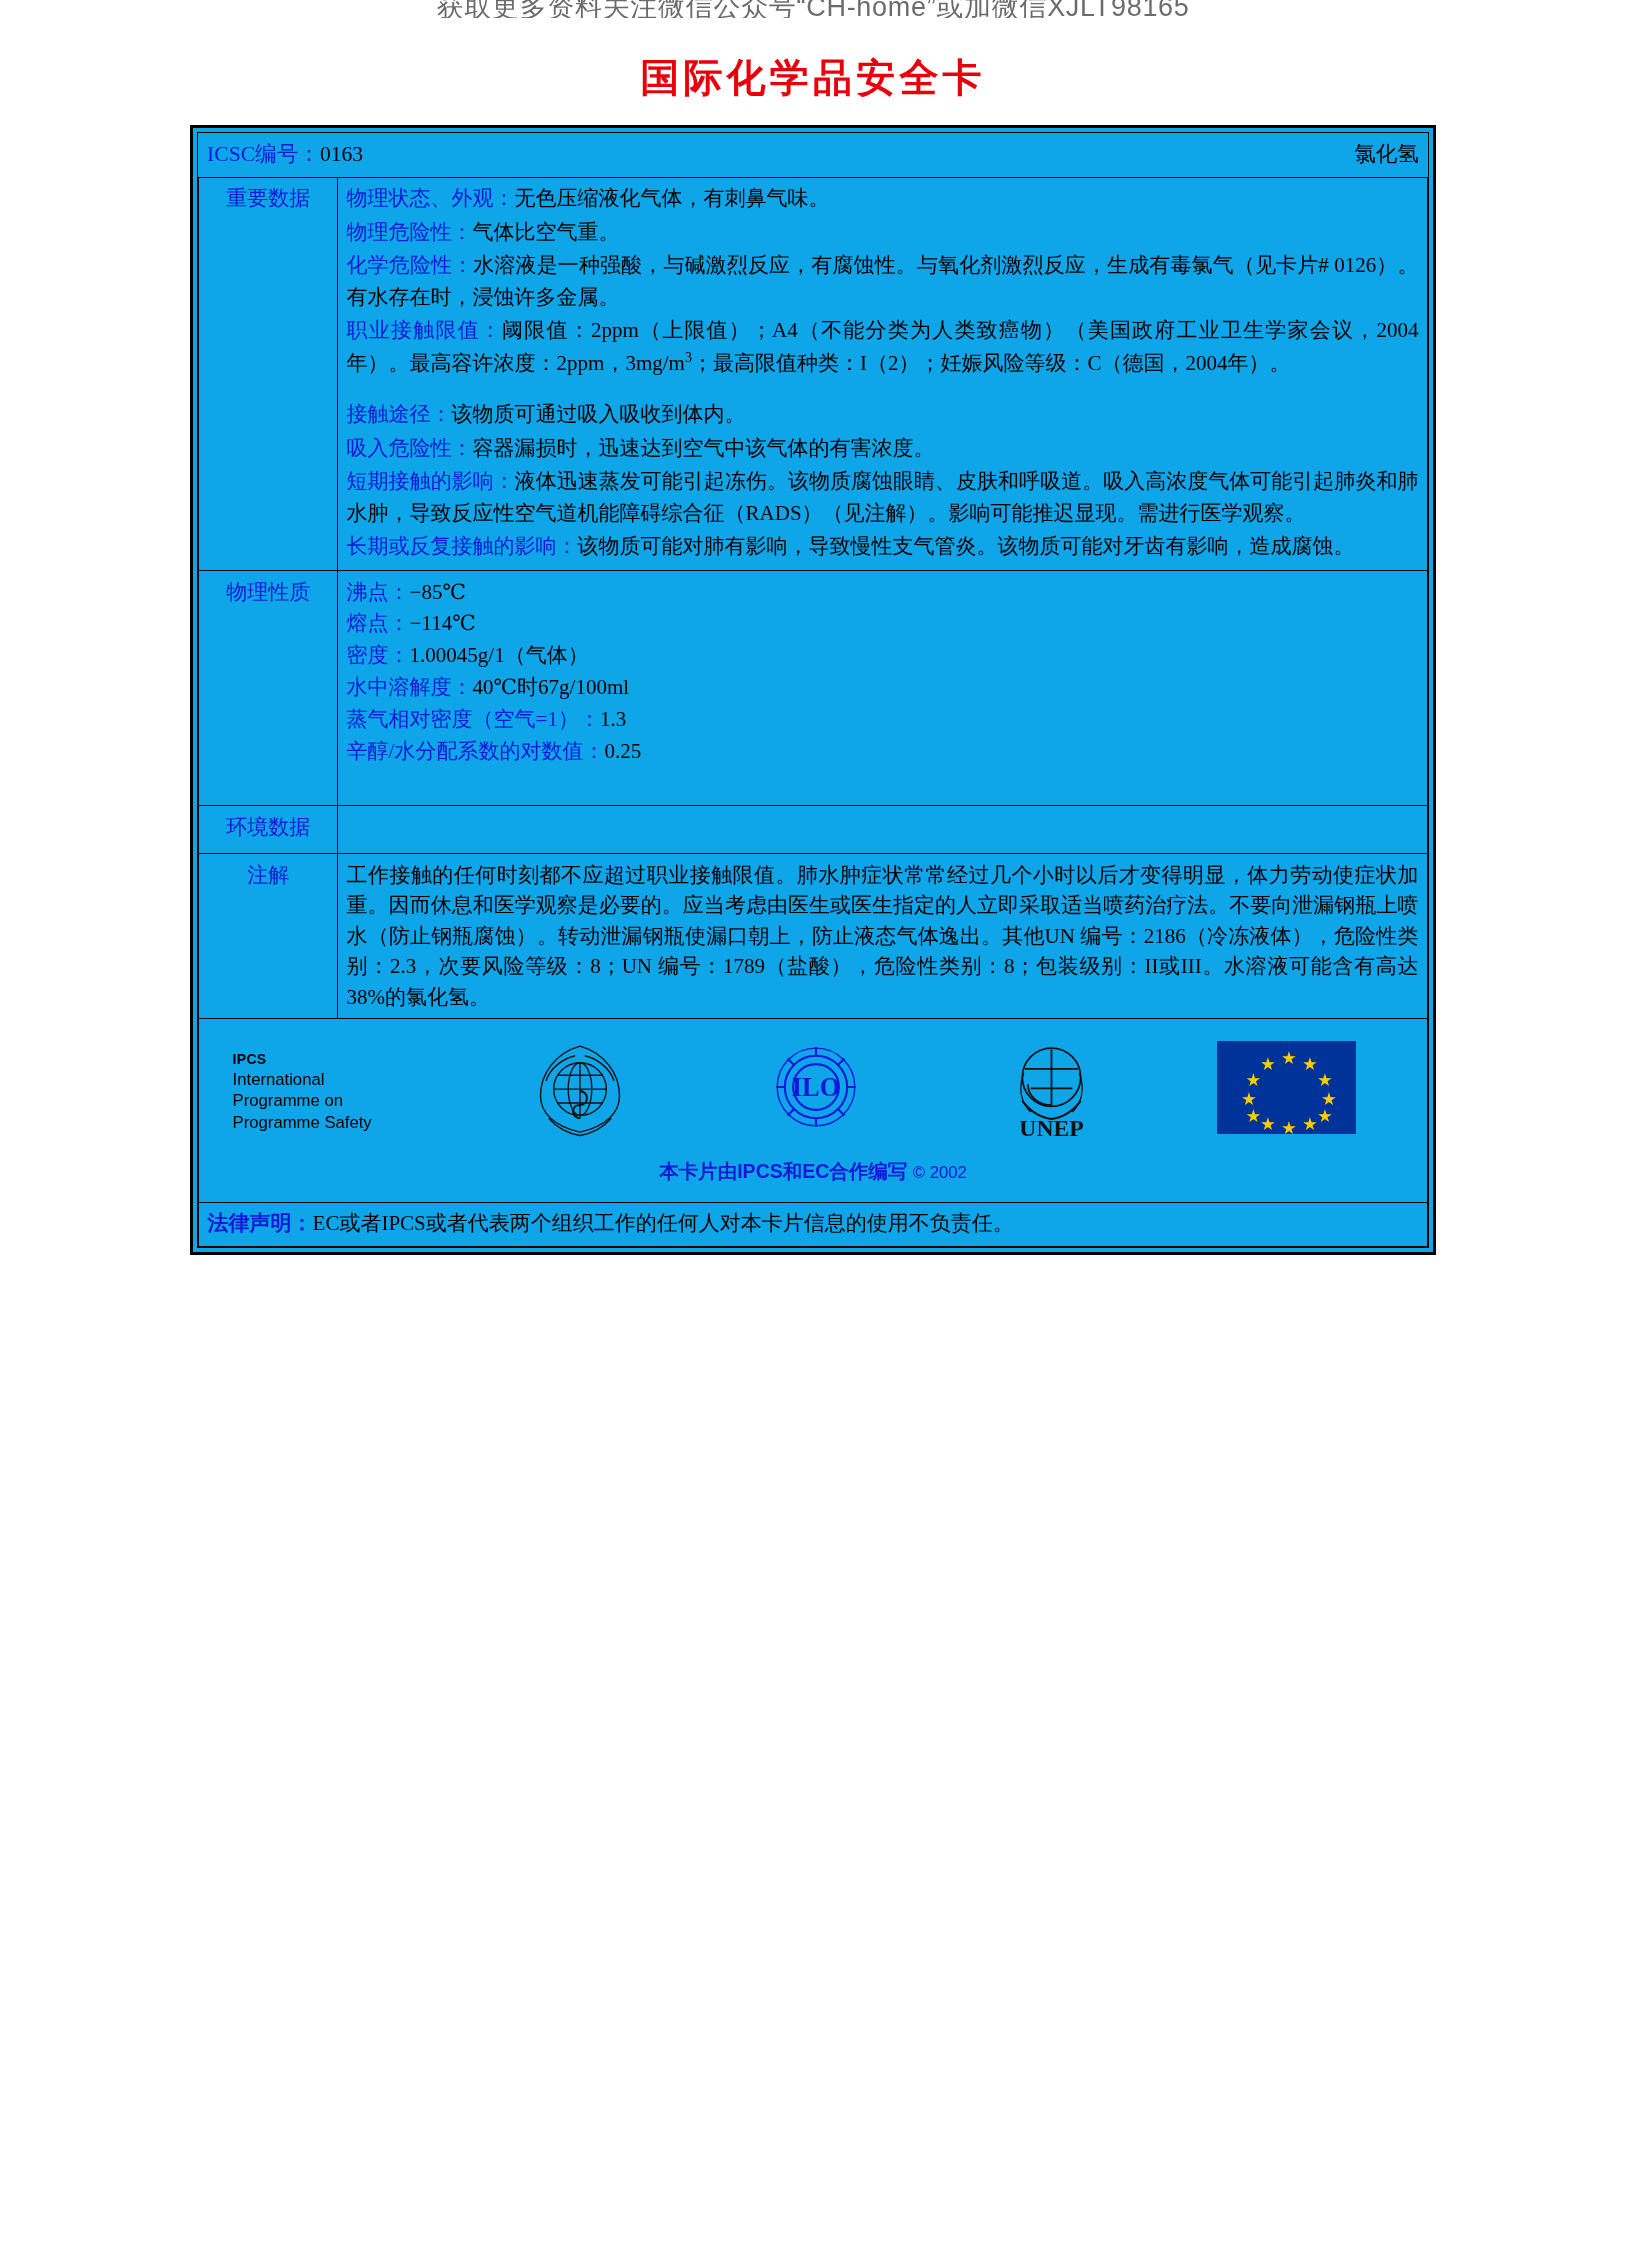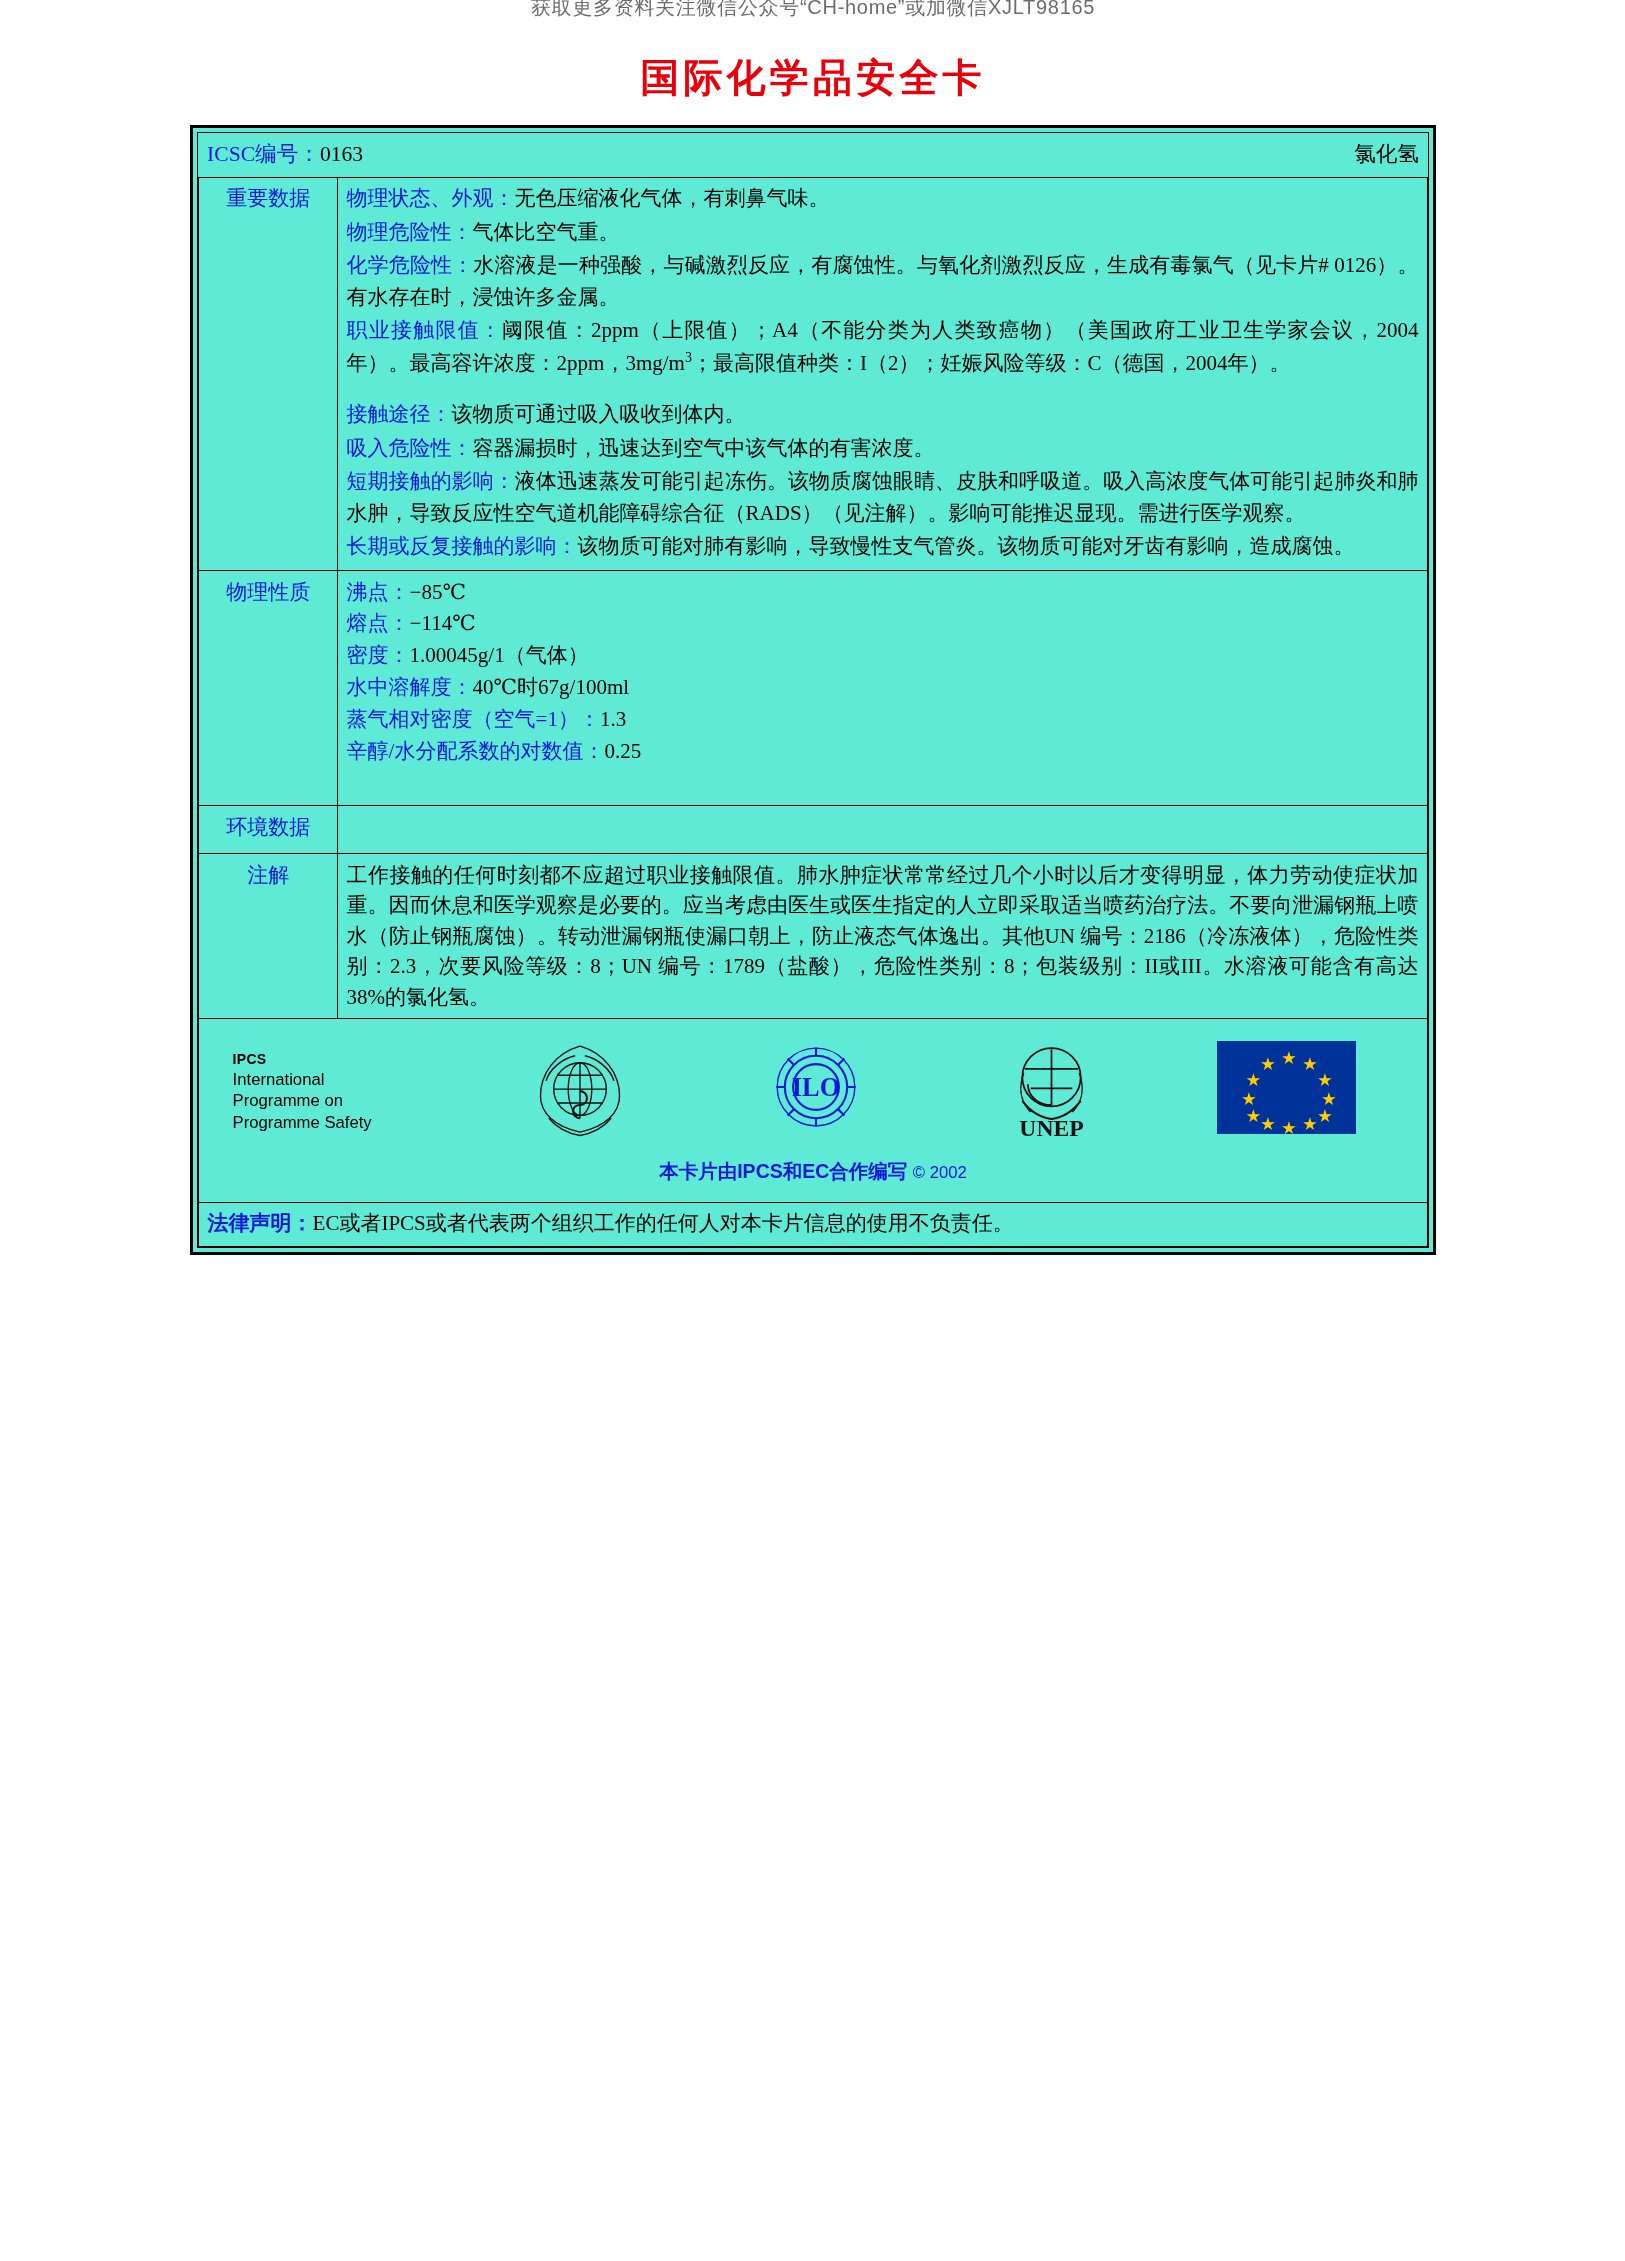--- a/index.html
+++ b/index.html
@@ -14,21 +14,21 @@
   }
   .page {
     width: 1626px;
     min-height: 2261px;
     position: relative;
     box-sizing: border-box;
     padding: 0 0 28px 0;
   }
   .top-bleed {
     text-align: center;
-    font-size: 20px;
+    font-size: 27px;
     color: #3a3a3a;
     height: 18px;
     overflow: hidden;
     line-height: 14px;
     font-family: "Liberation Sans", sans-serif;
     opacity: .75;
     letter-spacing: 0.7px;
   }
   .doc-title {
     text-align: center;
@@ -37,21 +37,21 @@
     font-weight: bold;
     letter-spacing: 4.2px;
     margin: 33px 0 19.5px 0;
     font-family: "Liberation Sans", sans-serif;
   }
   .card {
     margin: 0 auto;
     width: 1246px;
     border: 3.5px solid #000;
     box-sizing: border-box;
-    background: #5eead4;
+    background: #0ea5e9;
   }
   .inner {
     border: 1.4px solid #000;
     margin: 4.2px;
   }
   table.main {
     width: 100%;
     border-collapse: collapse;
     table-layout: fixed;
   }

